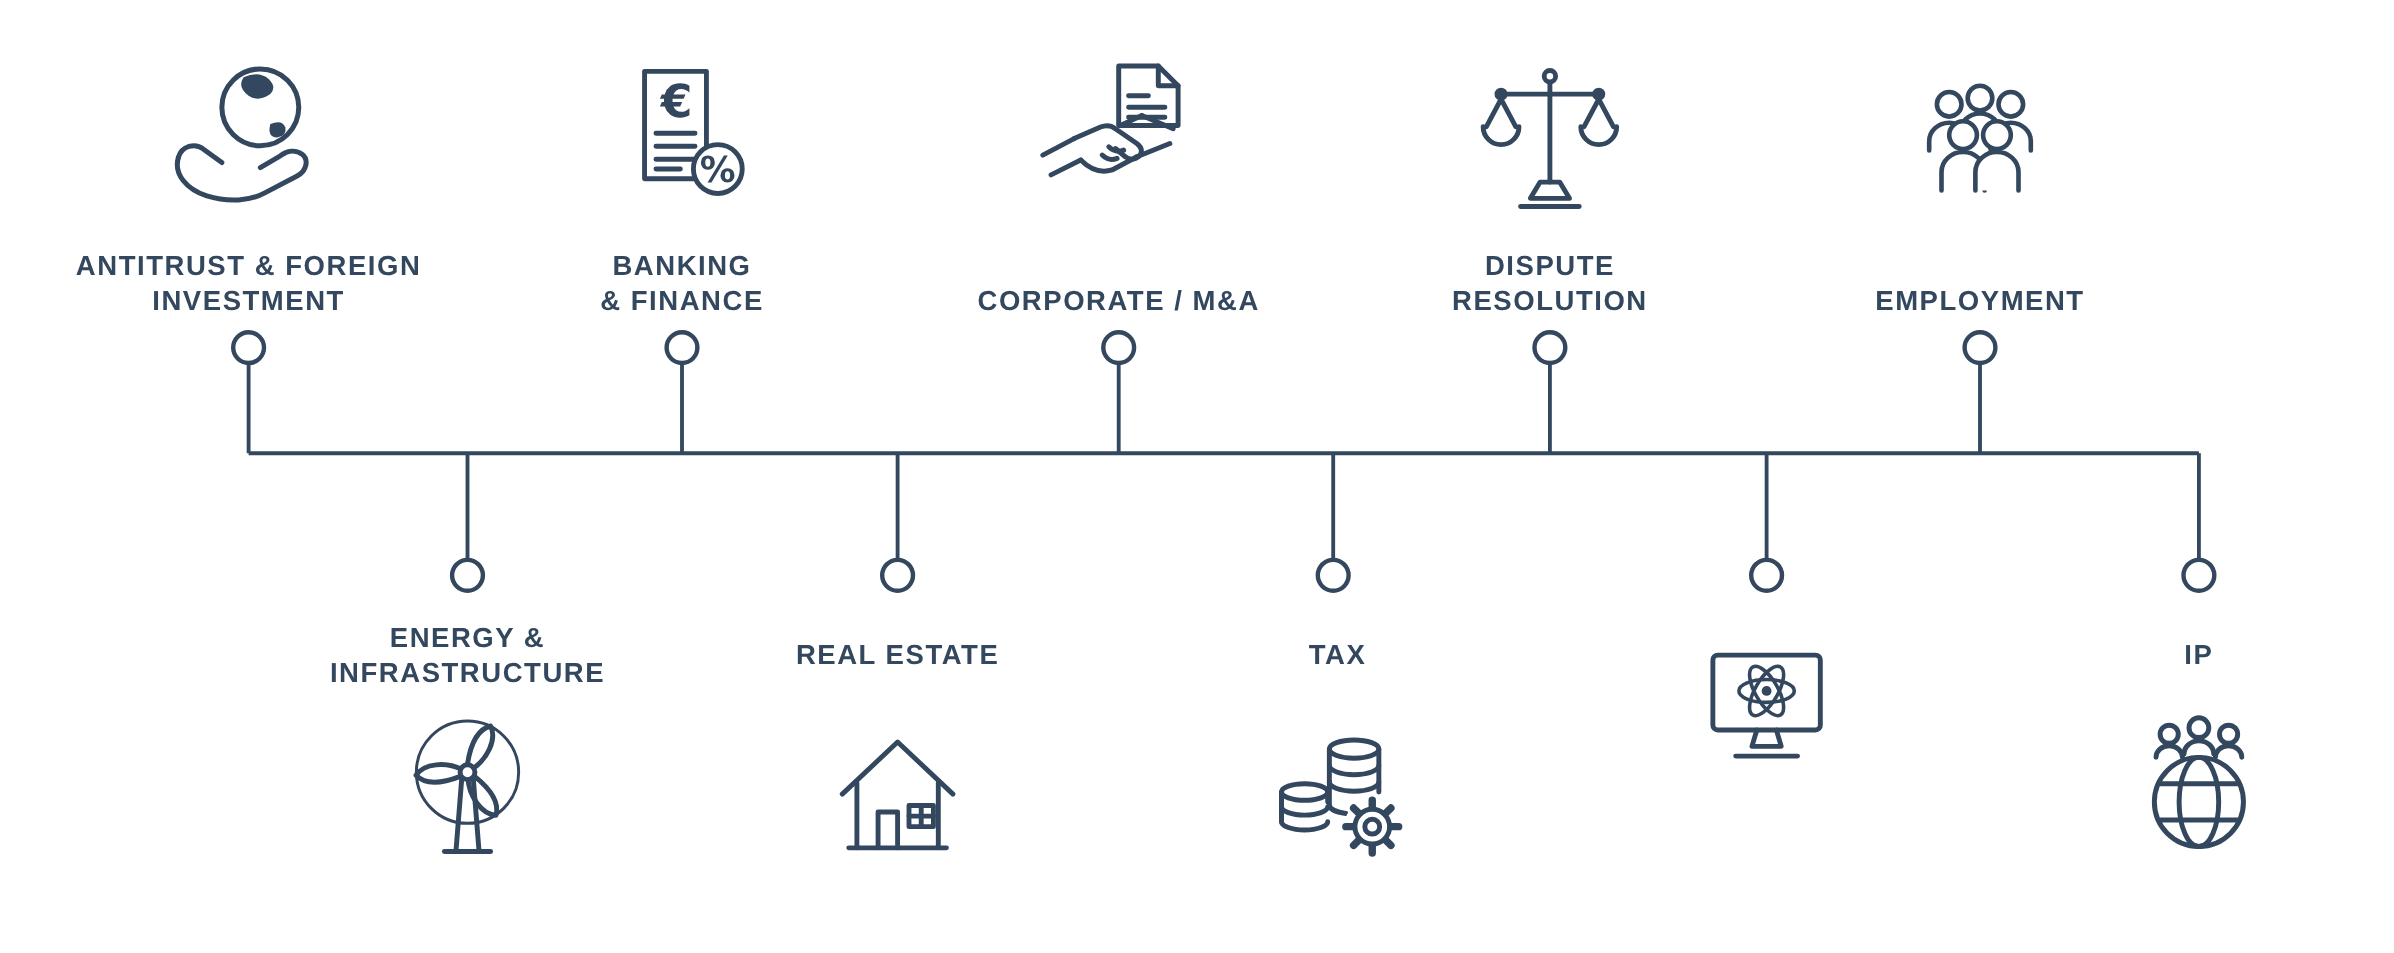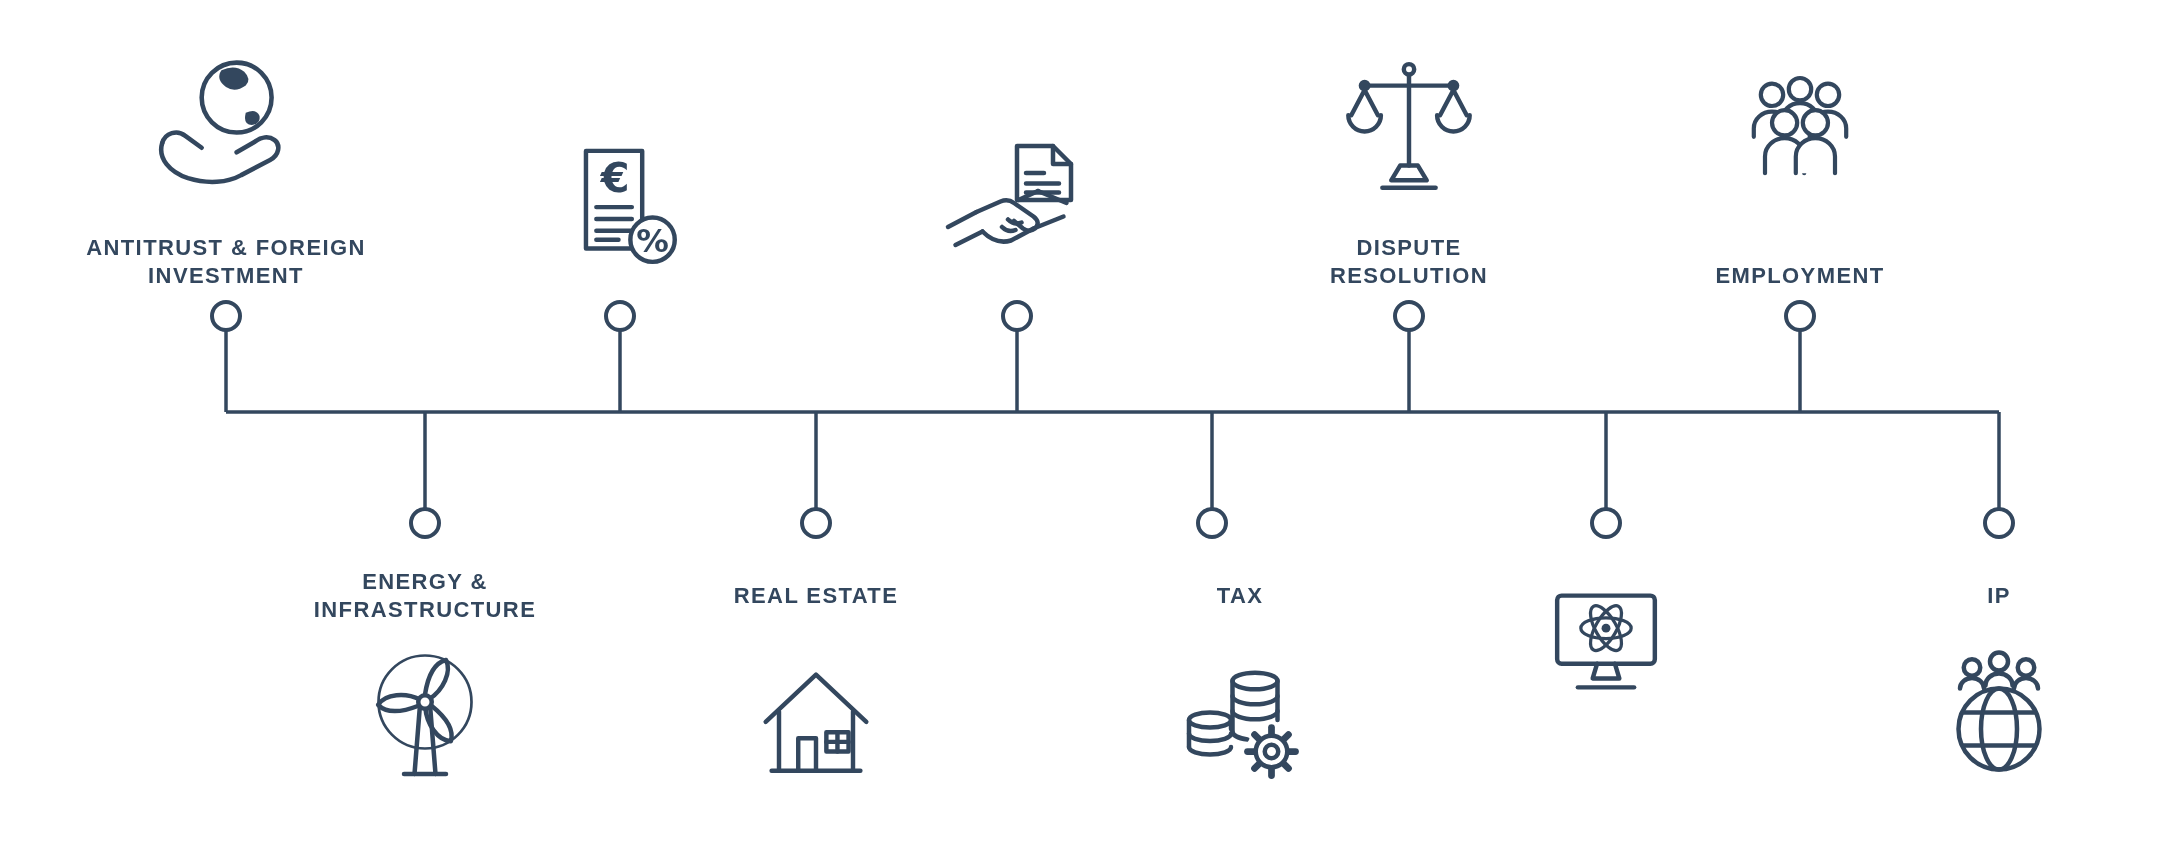--- a/index.html
+++ b/index.html
@@ -44,21 +44,21 @@
     height: 74px;
     display: flex;
     align-items: flex-end;
     justify-content: center;
   }
   .item.top .label-box { margin-top: 12px; }
   .item.bottom .label-box { height: 76px; align-items: center; }
 
   .label {
     font-weight: 700;
-    font-size: 22px;
+    font-size: 25px;
     line-height: 1.28;
     letter-spacing: 1.4px;
     color: var(--accent);
     text-align: center;
     white-space: pre-line;
   }
 
   .icon-svg {
     stroke: var(--accent);
     fill: none;
@@ -69,21 +69,21 @@
   .icon-text {
     fill: var(--accent);
     stroke: none;
     font-family: "DejaVu Sans", sans-serif;
     font-weight: bold;
   }
 
   
   .t1 { left: 6px; }    .t2 { left: 400px; }  .t3 { left: 797px; }
   .t4 { left: 1189px; } .t5 { left: 1580px; }
-  .b1 { left: 205px; }  .b2 { left: 596px; }  .b3 { left: 1020px; }
+  .b1 { left: 205px; }  .b2 { left: 596px; }  .b3 { left: 996px; }
   .b4 { left: 1386px; } .b5 { left: 1779px; }
 </style>
 </head>
 <body>
 
 <div class="canvas">
 
   <svg class="connector-layer" viewBox="0 0 2176 866">
     <path d="M226,412 H1999"></path>
 
@@ -131,36 +131,43 @@
   <div class="item top t2">
     <div class="icon-box">
       <svg class="icon-svg" width="148" height="148" viewBox="0 0 100 100">
         <rect x="27" y="6" width="38" height="66"></rect>
         <text x="37" y="34" class="icon-text" font-size="28">€</text>
         <path d="M34,44 h24 M34,52 h24 M34,60 h24 M34,66 h15"></path>
         <circle cx="72" cy="66" r="15" fill="#fff"></circle>
         <text x="72" y="74" class="icon-text" font-size="22" text-anchor="middle">%</text>
       </svg>
     </div>
+    <div class="label-box">
+        <div class="label">BANKING
+&amp; FINANCE</div>
+      </div>
   </div>
 
   <div class="item top t3">
     <div class="icon-box">
       <svg class="icon-svg" width="150" height="150" viewBox="0 0 100 100">
         <path d="M50,4 h24 l12,12 v24 h-36 z" fill="#fff"></path>
         <path d="M74,4 v12 h12"></path>
         <path d="M56,22 h12 M56,29 h22 M56,35 h22"></path>
         <path d="M4,58 L23,48 M9,70 L27,61"></path>
         <path d="M23,48 L39,41 q5,-2 9,1 l13,9 q5,4 1,8 q-4,3 -8,0 l-6,-5"></path>
         <path d="M27,61 q9,9 19,6 l15,-8"></path>
         <path d="M64,34 L83,42 M61,59 L81,51"></path>
         <path d="M64,34 l-13,6"></path>
         <path d="M44,53 q4,4 9,2 M40,58 q4,4 9,2"></path>
       </svg>
     </div>
+    <div class="label-box">
+        <div class="label">CORPORATE / M&amp;A</div>
+      </div>
   </div>
 
   <div class="item top t5">
     <div class="icon-box">
       <svg class="icon-svg" width="140" height="140" viewBox="0 0 100 100">
         <circle cx="30" cy="22" r="8"></circle>
         <circle cx="50" cy="18" r="8"></circle>
         <circle cx="70" cy="22" r="8"></circle>
         <path d="M17,52 v-6 a13,12 0 0 1 26,0 v1"></path>
         <path d="M37,45 v-5 a13,12 0 0 1 26,0 v5"></path>

